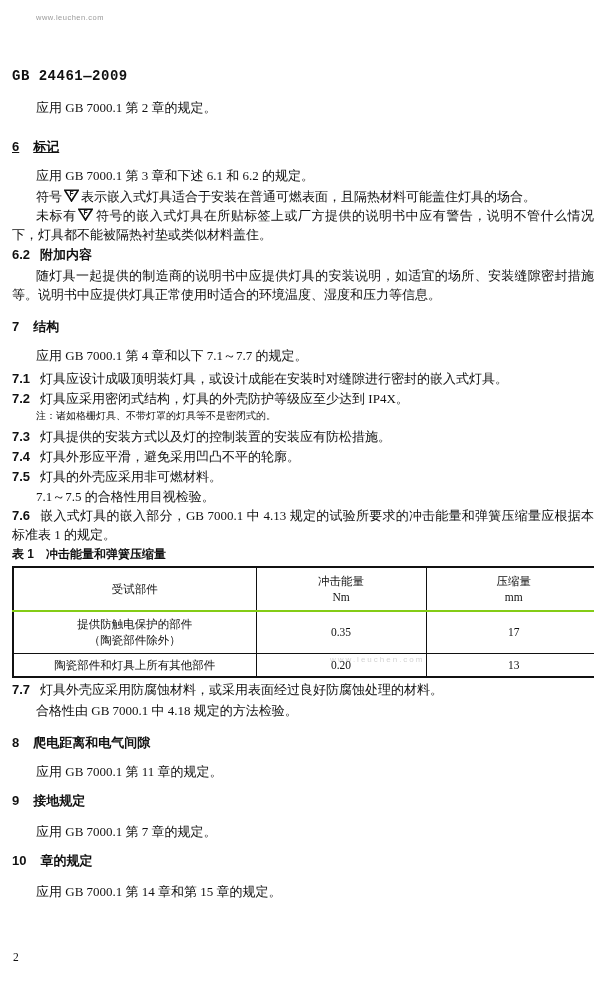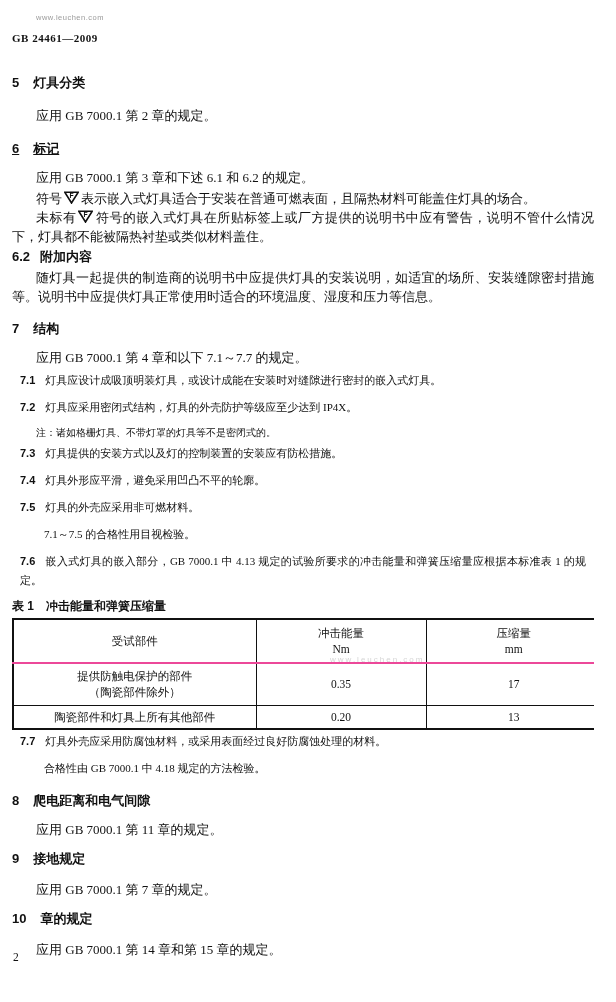--- a/index.html
+++ b/index.html
@@ -18,36 +18,36 @@
   .wm-mid {
     position:absolute; left:330px; top:655px; width:180px;
     font-family:"Liberation Sans", sans-serif;
     font-size:8px; color:rgba(110,110,110,0.30);
     letter-spacing:2px; filter:blur(0.4px);
   }
   .content {
     position:absolute; left:12px; top:0; width:582px;
   }
   .doc-code {
-    margin-top:32px;
-    font-family:Liberation Serif, serif;
-    font-weight:bold; font-size:11px; letter-spacing:0.5px;
+    margin-top:68px;
+    font-family:Liberation Mono, monospace;
+    font-weight:bold; font-size:14px; letter-spacing:0.5px;
   }
   .h1, .h2 {
     font-family:"Liberation Sans", sans-serif;
     font-weight:bold; font-size:13px; line-height:18px;
   }
   .h1 .hnum { margin-right:14px; }
   .h2 .hnum { margin-right:10px; }
   .para {
     font-size:13px; line-height:19px; text-indent:24px;
     text-align:justify; margin:0;
   }
   .item {
-    font-size:11px; line-height:19px; text-align:justify; margin:8px;
+    font-size:13px; line-height:19px; text-align:justify; margin:0;
   }
   .item .inum {
     font-family:"Liberation Sans", sans-serif;
     font-weight:bold; margin-right:10px;
   }
   .note {
     margin-left:24px; font-size:10px; line-height:16px;
     font-family:"Liberation Sans", sans-serif;
   }
   .indent1 { padding-left:24px; text-indent:0; }
@@ -58,47 +58,44 @@
   }
   table.t1 {
     border-collapse:collapse; table-layout:fixed;
     width:589px; font-size:11.5px; border:2px solid #111;
   }
   table.t1 th, table.t1 td {
     border:1px solid #111; text-align:center; vertical-align:middle;
     font-weight:normal; padding:2px 4px; line-height:16px;
   }
   table.t1 thead tr { height:44px; }
-  table.t1 thead { border-bottom:2px solid #ec4899; }
+  table.t1 thead { border-bottom:2px solid #84cc16; }
   tr.trow1 { height:42px; }
   tr.trow2 { height:24px; }
   .page-num {
     position:absolute; left:13px; top:951px; font-size:11.5px;
   }
   
-  .mt30 { margin-top:30px; } .mt14 { margin-top:14px; } .mt13 { margin-top:15px;text-decoration:underline; }
+  .mt30 { margin-top:30px; } .mt14 { margin-top:14px; } .mt13 { margin-top:21px;text-decoration:underline; }
   .mt12 { margin-top:12px; } .mt11 { margin-top:11px; } .mt10 { margin-top:10px; }   .mt6 { margin-top:6px; }   .mt4 { margin-top:4px; }
   .mt3 { margin-top:3px; }   .mt2 { margin-top:2px; }   .mt1 { margin-top:1px; }
   .mt0 { margin-top:0; }
 </style>
 </head>
 <body>
 
 <div class="page">
 
   <div class="wm-top">www.leuchen.com</div>
   <div class="wm-mid">www.leuchen.com</div>
 
   <div class="content">
 
     <div class="doc-code">GB 24461—2009</div>
 
-    <div class="h1 mt30">
-      <span class="hnum">5</span><span>灯具分类</span>
-    </div>
     <p class="para mt14">应用 GB 7000.1 第 2 章的规定。</p>
 
     <div class="h1 mt13">
       <span class="hnum">6</span><span>标记</span>
     </div>
     <p class="para mt10">应用 GB 7000.1 第 3 章和下述 6.1 和 6.2 的规定。</p>
 
     <p class="para mt2">
       <span>符号</span><svg class="fmark" viewBox="0 0 20 17">
           <polygon points="1,1.5 19,1.5 10,15.8" fill="none" stroke="#111" stroke-width="2.2"></polygon>

